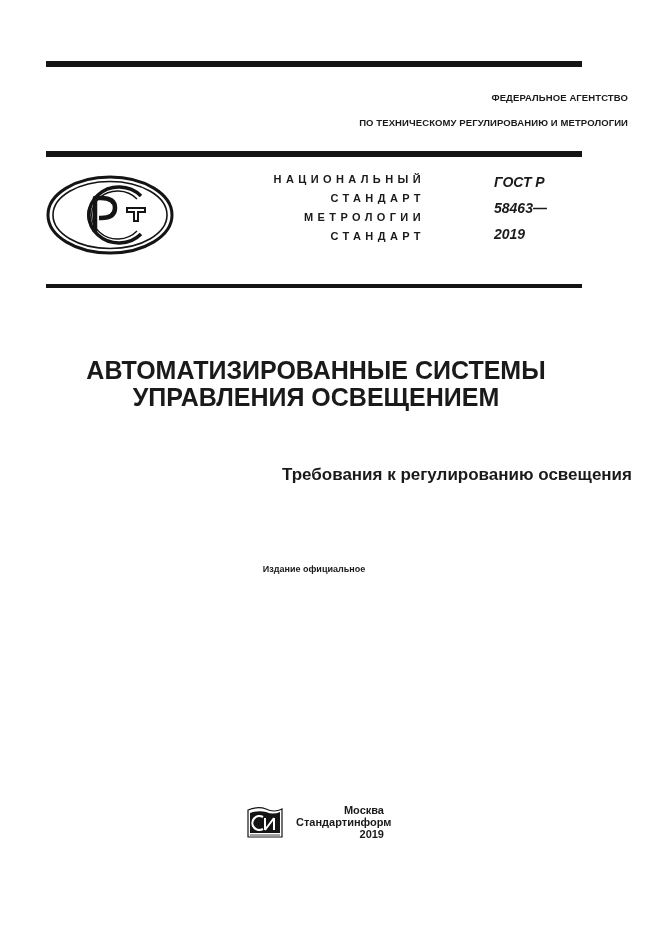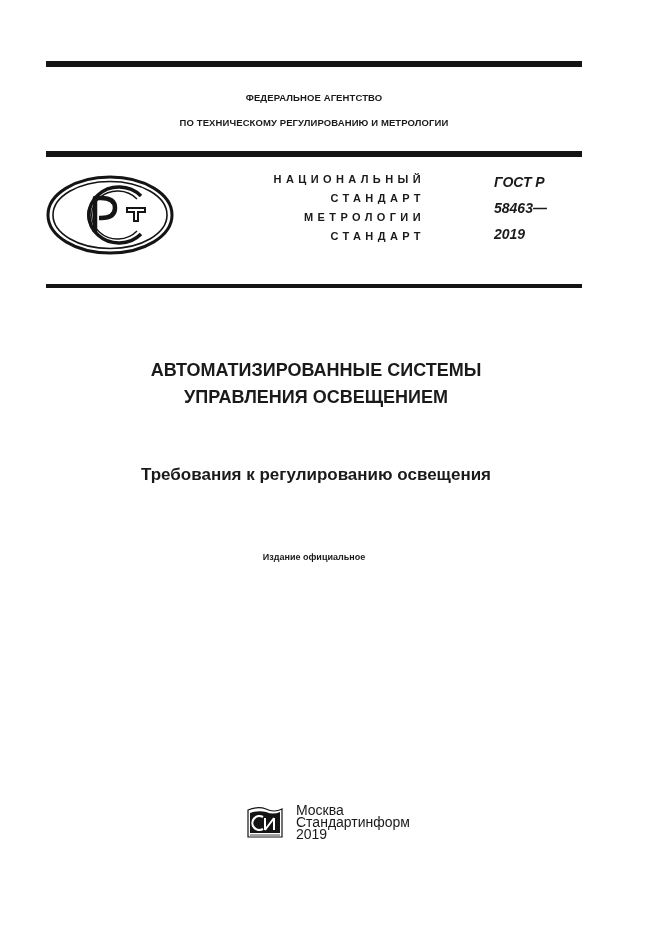--- a/index.html
+++ b/index.html
@@ -22,21 +22,21 @@
       background: #141414;
     }
     .rule-top { top: 61px; height: 6px; }
     .rule-mid { top: 151px; height: 6px; }
     .rule-bottom { top: 284px; height: 4px; }
 
     .agency {
       position: absolute;
       left: 0;
       width: 628px;
-      text-align: center;
+      text-align: right;
       font-weight: bold;
       font-size: 9.5px;
       letter-spacing: 0.1px;
     }
     .agency-1 { top: 92px; }
     .agency-2 { top: 117px; }
 
     .logo-gost {
       position: absolute;
       left: 45px;
@@ -69,57 +69,57 @@
     }
     .gost-code div { white-space: nowrap; }
 
     .title {
       position: absolute;
       left: 0;
       width: 632px;
       top: 357px;
       text-align: center;
       font-weight: bold;
-      font-size: 18px;
+      font-size: 25px;
       line-height: 27px;
     }
     .subtitle {
       position: absolute;
       left: 0;
       width: 632px;
       top: 465px;
-      text-align: center;
+      text-align: right;
       font-weight: bold;
       font-size: 17px;
     }
     .edition {
       position: absolute;
       left: 0;
       width: 628px;
-      top: 552px;
+      top: 564px;
       text-align: center;
       font-weight: bold;
       font-size: 9px;
     }
 
     .publisher-logo {
       position: absolute;
       left: 246px;
       top: 806px;
       width: 40px;
       height: 34px;
     }
     .publisher {
       position: absolute;
       left: 296px;
       top: 804px;
       width: 88px;
-      text-align: left;
-      font-weight: normal;
-      font-size: 14px;
+      text-align: right;
+      font-weight: bold;
+      font-size: 11px;
       line-height: 12px;
     }
   </style>
 </head>
 <body>
 
 <div class="rule rule-top"></div>
 
 <div class="agency agency-1">ФЕДЕРАЛЬНОЕ АГЕНТСТВО</div>
 <div class="agency agency-2">ПО ТЕХНИЧЕСКОМУ РЕГУЛИРОВАНИЮ И МЕТРОЛОГИИ</div>

